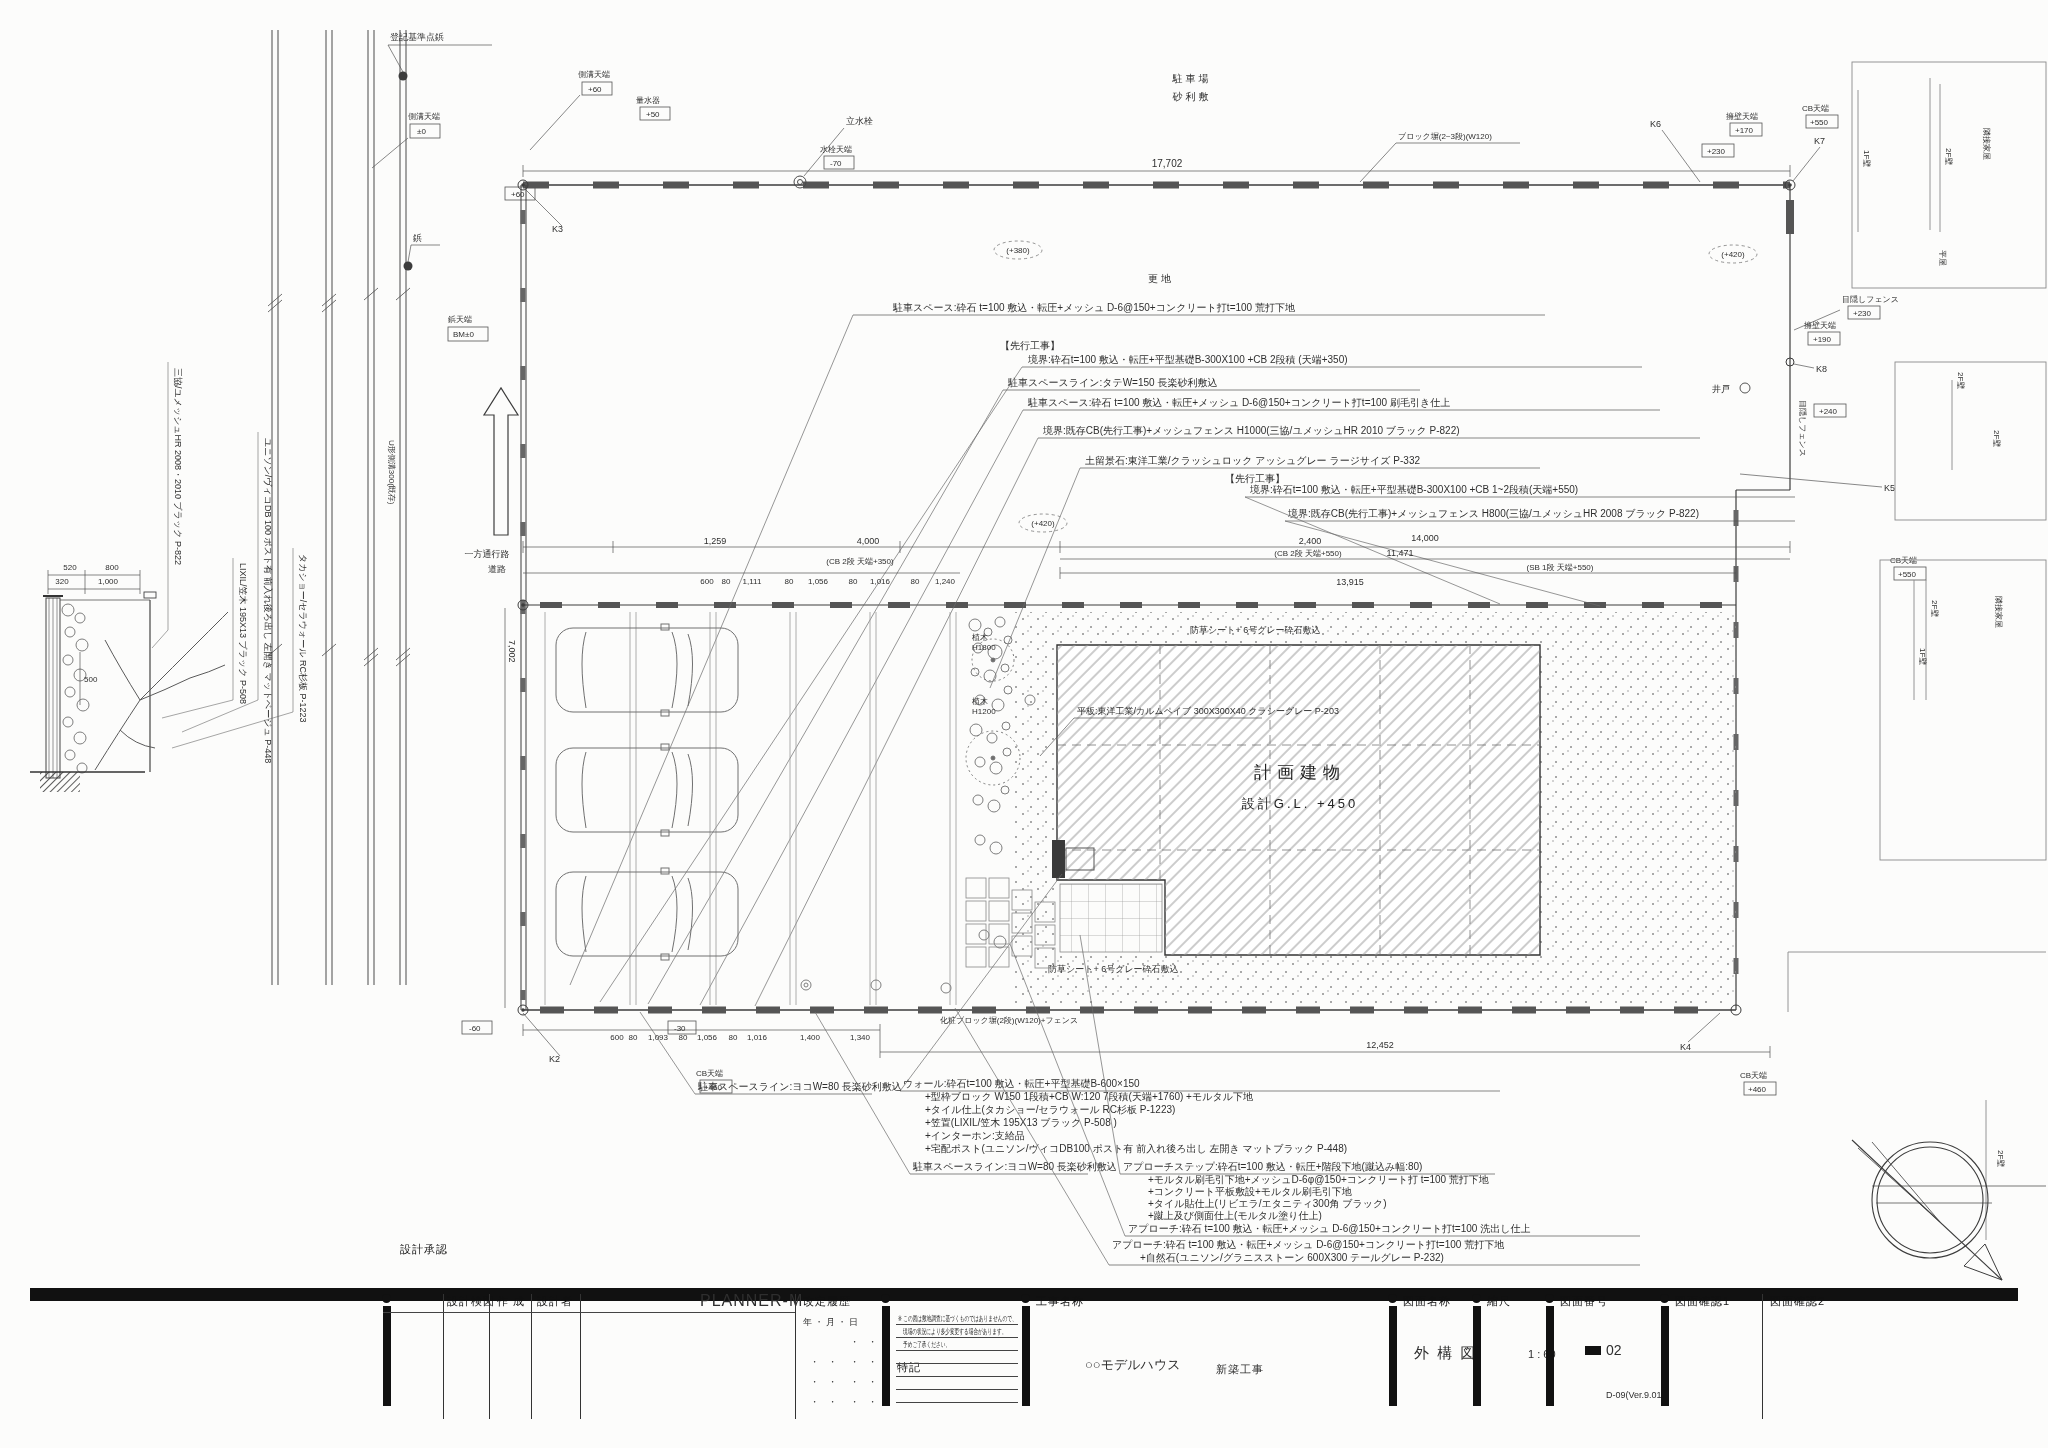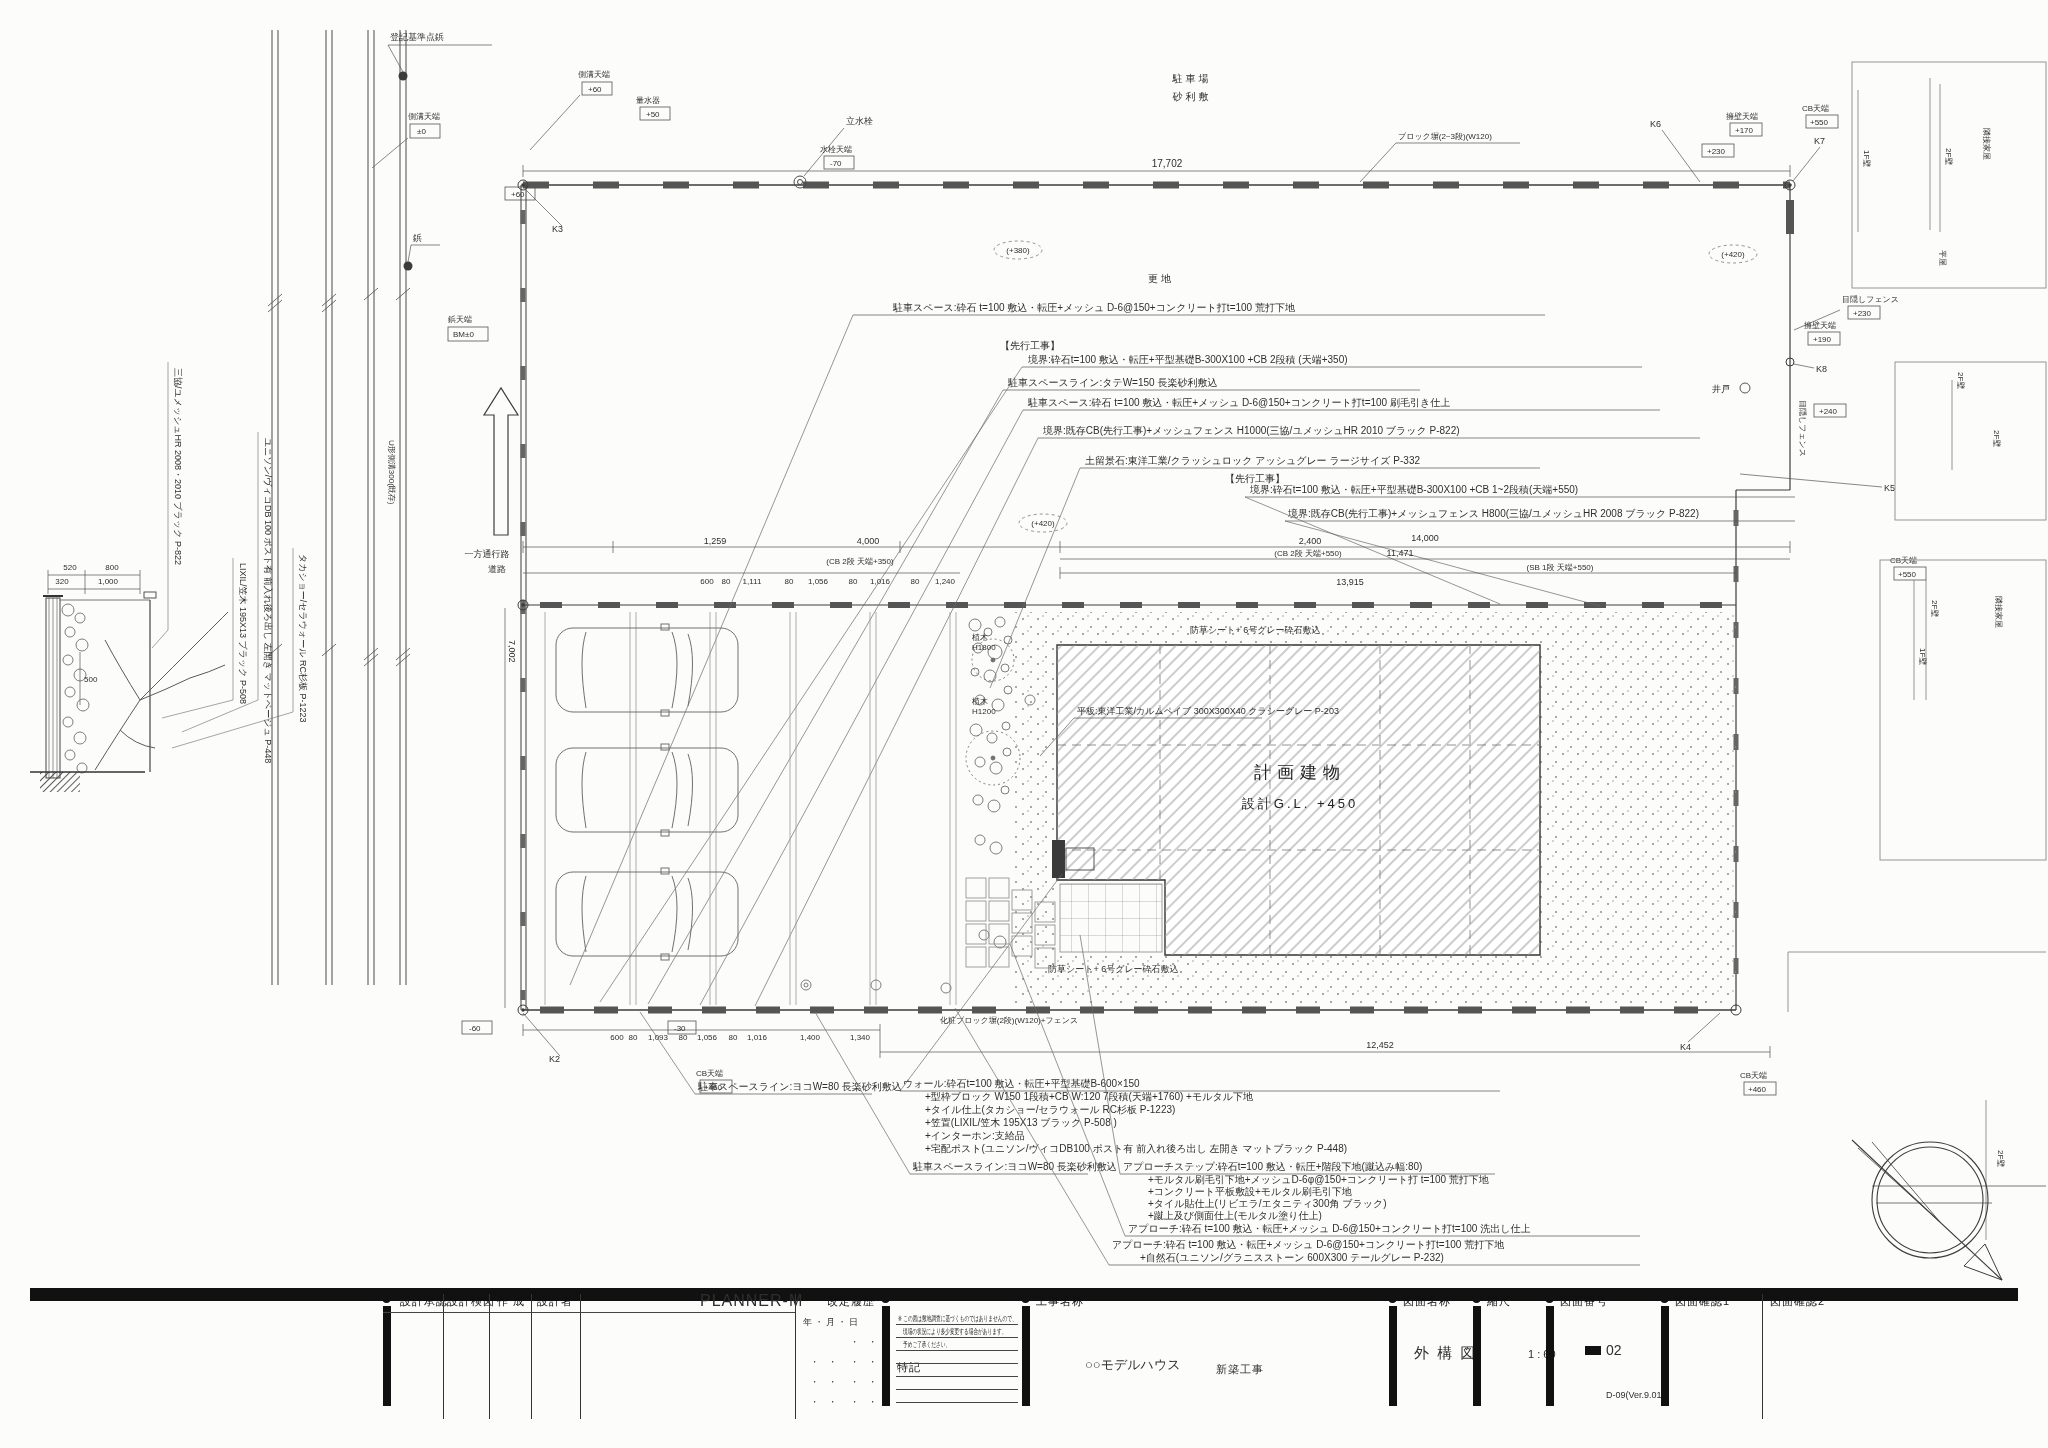--- a/index.html
+++ b/index.html
@@ -567,32 +567,32 @@
     <line x1="1872" y1="1142" x2="1940" y2="1222" stroke-width="0.8"></line>
     <path d="M2002 1280 L1964 1266 L1985 1244 Z" stroke-width="1"></path>
   </g>
 </svg>
 
 
 <div id="titleblock">
   <div class="bigbar"></div>
   <div class="vdot" style="left:382px;"></div>
       <div class="vbar" style="left:383px;"></div>
-  <div class="tb-abs tb-h" style="left:400px;top:1294px;">設計承認</div>
+  <div class="tb-abs tb-h" style="left:400px;top:1242px;">設計承認</div>
   <div class="vline" style="left:443px;"></div>
   <div class="tb-abs tb-h" style="left:447px;top:1294px;">設計検図</div>
   <div class="vline" style="left:489px;"></div>
   <div class="tb-abs tb-h" style="left:497px;top:1294px;">作 成</div>
   <div class="vline" style="left:531px;"></div>
   <div class="tb-abs tb-h" style="left:537px;top:1294px;">設計者</div>
   <div class="vline" style="left:580px;"></div>
   <div class="hline" style="left:383px;top:1312px;width:412px;"></div>
   <div class="tb-abs" style="left:700px;top:1292px;font-size:16px;letter-spacing:1px;">PLANNER-M</div>
   <div class="vline" style="left:795px;"></div>
-  <div class="tb-abs tb-h" style="left:803px;top:1294px;margin-left:24px;">改定履歴</div>
+  <div class="tb-abs tb-h" style="left:803px;top:1294px;">改定履歴</div>
   <div class="tb-abs" style="left:803px;top:1316px;font-size:9px;">年 ・ 月 ・ 日</div>
   <div class="tb-abs" style="left:850px;top:1336px;font-size:9px;">・　・</div>
   <div class="tb-abs" style="left:810px;top:1356px;font-size:9px;">・　・</div>
   <div class="tb-abs" style="left:850px;top:1356px;font-size:9px;">・　・</div>
   <div class="tb-abs" style="left:810px;top:1376px;font-size:9px;">・　・</div>
   <div class="tb-abs" style="left:850px;top:1376px;font-size:9px;">・　・</div>
   <div class="tb-abs" style="left:810px;top:1396px;font-size:9px;">・　・</div>
   <div class="tb-abs" style="left:850px;top:1396px;font-size:9px;">・　・</div>
 
   <div class="vdot" style="left:881px;"></div>

